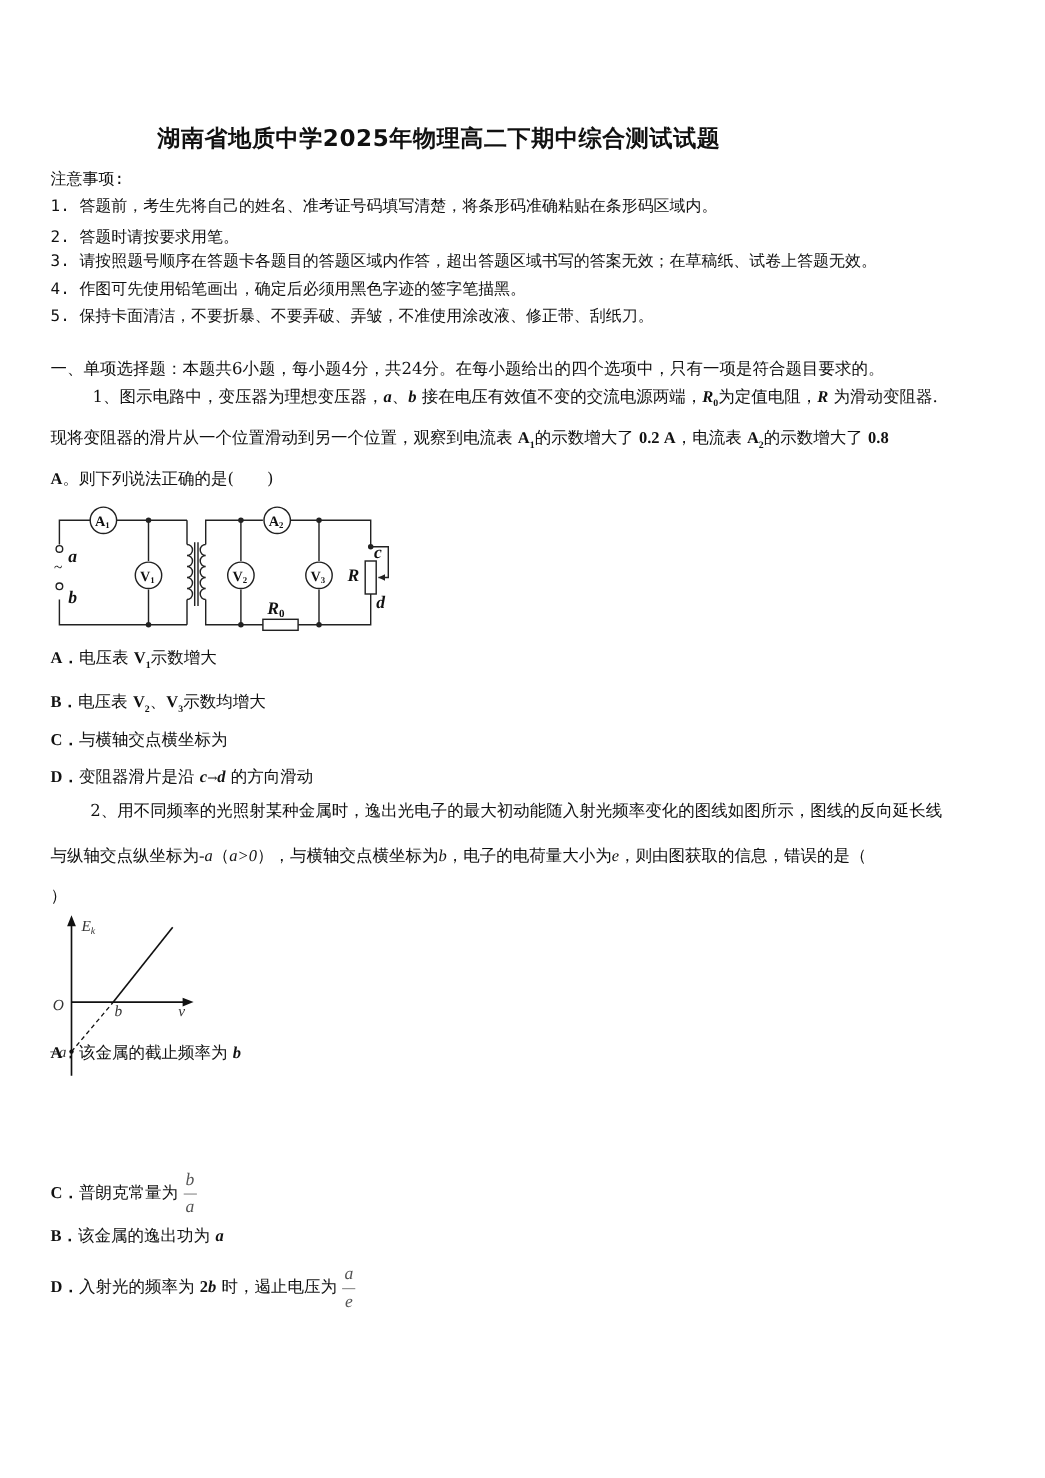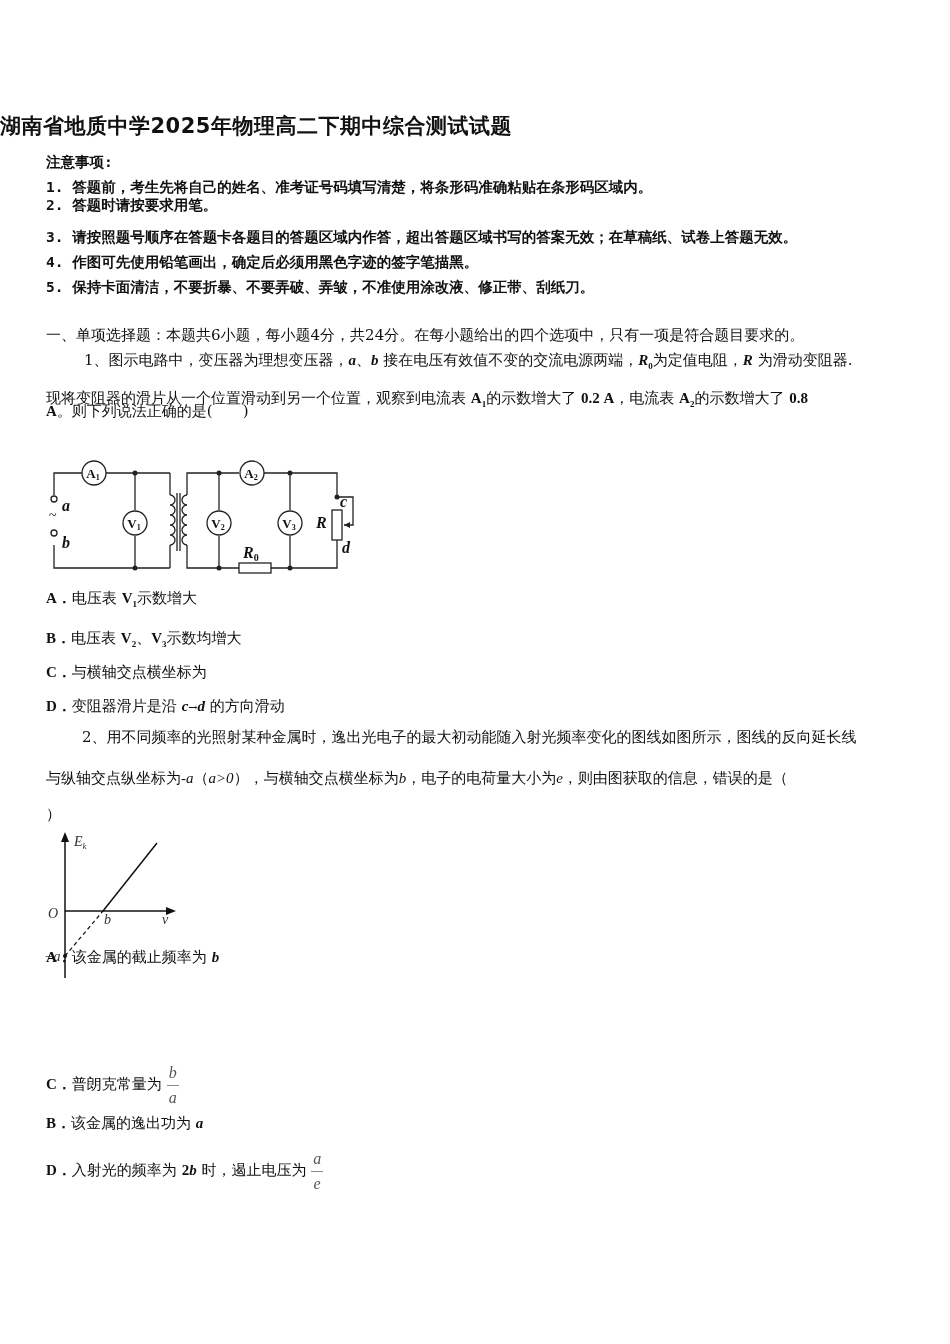--- a/index.html
+++ b/index.html
@@ -1,22 +1,22 @@
 <!DOCTYPE html>
 <html><head>
 <meta charset="utf-8">
 <style>
   html, body { margin: 0; padding: 0; background: #ffffff; }
   body { width: 950px; height: 1344px; position: relative; overflow: hidden;
          font-family: "DejaVu Serif", "Liberation Serif", serif; color: #111; }
   .abs { position: absolute; white-space: nowrap; }
-  .title { left: 0; width: 798px; top: 112px; text-align: left;
+  .title { left: 0; width: 798px; top: 112px; text-align: center;
            font-family: "DejaVu Sans", "Liberation Sans", sans-serif;
            font-weight: bold; font-size: 21px; letter-spacing: 0.5px; }
-  .note { font-size: 14.5px; left: 46px; font-family: "DejaVu Sans Mono", "Liberation Mono", monospace; font-weight: bold; }
+  .note { font-size: 14.5px; left: 46px; font-family: "DejaVu Sans Mono", "Liberation Mono", monospace; }
   .body-text { font-size: 15px; left: 46px; }
   .opt { font-size: 15px; left: 46px; }
   .opt .letter { font-weight: bold; font-family: "Liberation Serif", serif; }
   .it { font-style: italic; font-weight: bold; font-family: "Liberation Serif", serif; }
   .bold { font-weight: bold; font-family: "Liberation Serif", serif; }
   sub { font-size: 9px; }
   .frac { display: inline-block; vertical-align: middle; text-align: center;
           font-family: "Liberation Serif", serif; font-style: italic; color: #555; font-size: 16px; line-height: 1.1; }
   .frac .num { display: block; border-bottom: 1px solid #888; padding: 0 2px 3px; }
   .frac .den { display: block; padding-top: 3px; }
@@ -24,34 +24,34 @@
 </style>
 </head>
 <body>
 
 <div>
 
   <div class="abs title">湖南省地质中学2025年物理高二下期中综合测试试题</div>
 
   <div class="abs note" style="top:153px;">注意事项:</div>
   <div class="abs note" style="top:178px;">1. 答题前，考生先将自己的姓名、准考证号码填写清楚，将条形码准确粘贴在条形码区域内。</div>
-  <div class="abs note" style="top:196px;">2. 答题时请按要求用笔。</div>
+  <div class="abs note" style="top:206px;">2. 答题时请按要求用笔。</div>
   <div class="abs note" style="top:228px;">3. 请按照题号顺序在答题卡各题目的答题区域内作答，超出答题区域书写的答案无效；在草稿纸、试卷上答题无效。</div>
   <div class="abs note" style="top:253px;">4. 作图可先使用铅笔画出，确定后必须用黑色字迹的签字笔描黑。</div>
   <div class="abs note" style="top:278px;">5. 保持卡面清洁，不要折暴、不要弄破、弄皱，不准使用涂改液、修正带、刮纸刀。</div>
 
   <div class="abs body-text" style="top:326px;text-align:right;">一、单项选择题：本题共6小题，每小题4分，共24分。在每小题给出的四个选项中，只有一项是符合题目要求的。</div>
 
   <div class="abs body-text" style="top:351px;margin-left:38px;">
     <span>1、图示电路中，变压器为理想变压器，</span><span class="it">a</span><span>、</span><span class="it">b</span><span> 接在电压有效值不变的交流电源两端，</span><span class="it">R</span><sub class="bold">0</sub><span>为定值电阻，</span><span class="it">R</span><span> 为滑动变阻器.</span>
   </div>
   <div class="abs body-text" style="top:389px;">
     <span>现将变阻器的滑片从一个位置滑动到另一个位置，观察到电流表 </span><span class="bold">A</span><sub class="bold">1</sub><span>的示数增大了 </span><span class="bold">0.2 A</span><span>，电流表 </span><span class="bold">A</span><sub class="bold">2</sub><span>的示数增大了 </span><span class="bold">0.8</span>
   </div>
-  <div class="abs body-text" style="top:402px;">
+  <div class="abs body-text" style="top:426px;">
     <span class="bold">A</span><span>。则下列说法正确的是(　　)</span>
   </div>
 
   <svg class="abs" style="left:40px; top:455px;" width="330" height="130" viewBox="0 0 330 130">
     <g stroke="#222" stroke-width="1.3" fill="none">
 
       <polyline points="14,40 14,18 42,18"></polyline>
       <polyline points="66,18 130,18"></polyline>
       <polyline points="14,90 14,113 130,113"></polyline>
       <line x1="95" y1="18" x2="95" y2="55"></line>

